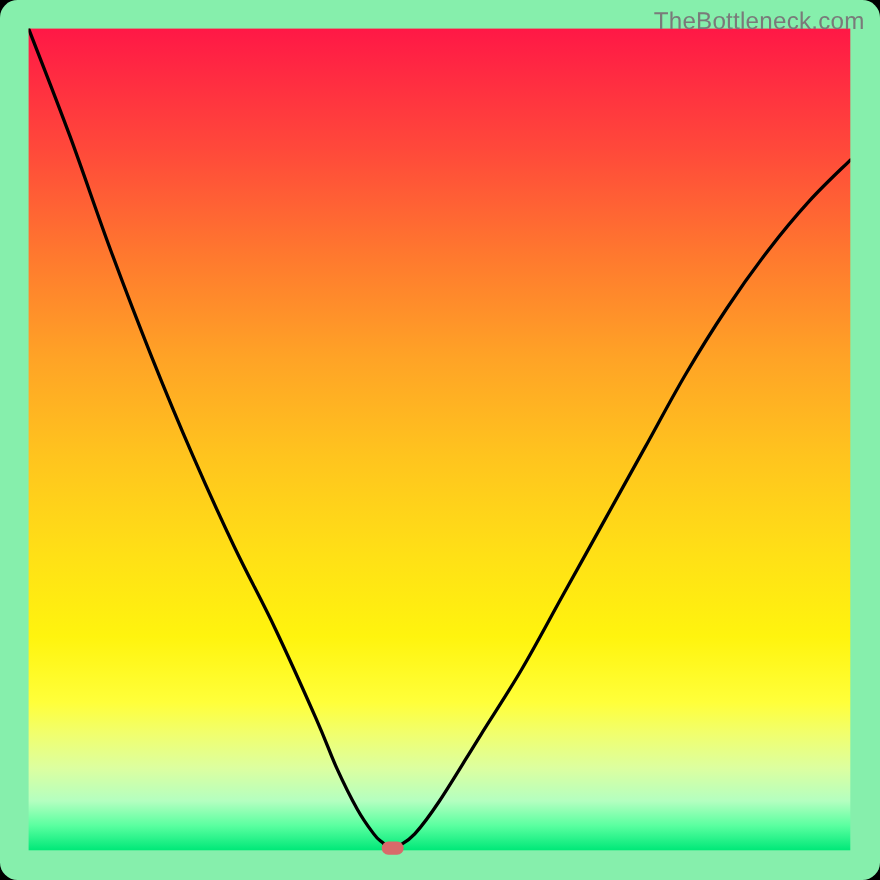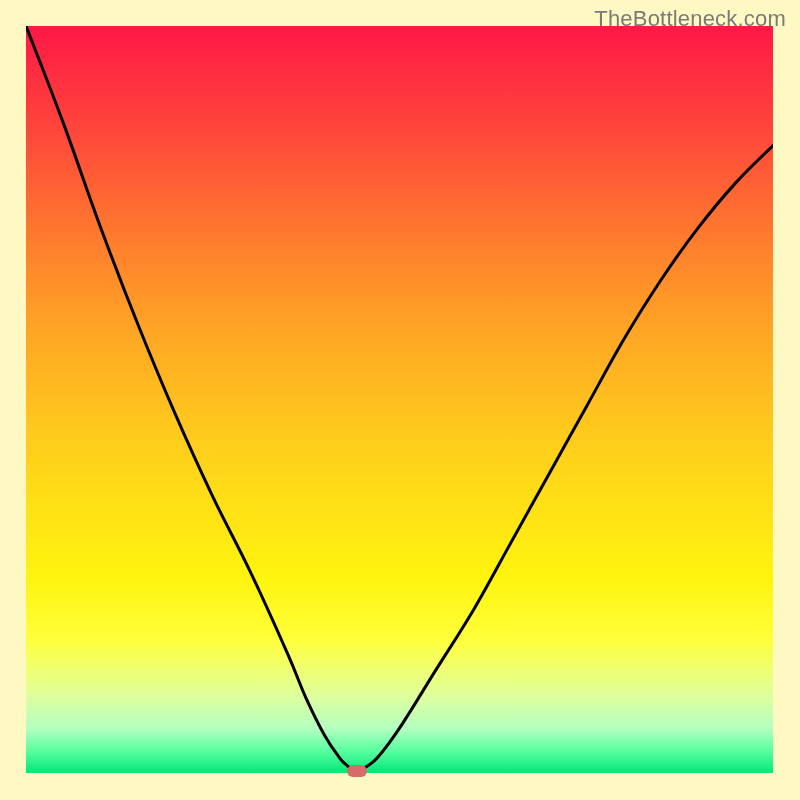--- a/index.html
+++ b/index.html
@@ -1,17 +1,17 @@
 <!DOCTYPE html>
 <html><head>
 <meta charset="utf-8">
 <style>
   * { margin: 0; padding: 0; box-sizing: border-box; }
   html, body { width: 800px; height: 800px; overflow: hidden; background: #000; }
-  .stage { position: relative; width: 800px; height: 800px; background: #fef9c3; }
+  .stage { position: relative; width: 800px; height: 800px; background: #86efac; border-radius: 16px; }
   .plot-area {
     position: absolute;
     left: 26px;
     top: 26px;
     width: 747px;
     height: 747px;
     background: linear-gradient(to bottom,
       #ff1846 0%,
       #ff4a3a 15%,
       #ff7a2e 28%,

